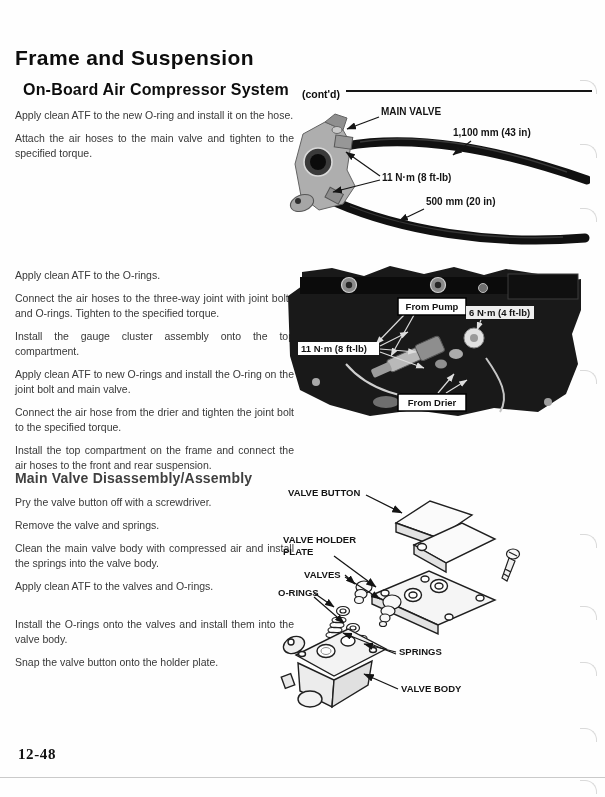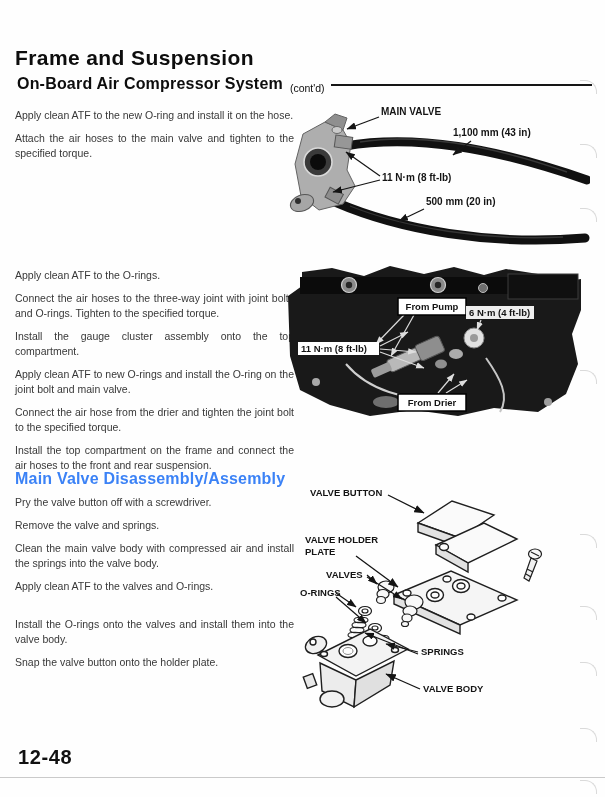--- a/index.html
+++ b/index.html
@@ -4,41 +4,41 @@
 <style>
   html,body { margin:0; padding:0; background:#ffffff; }
   .page {
     position:relative; width:605px; height:797px; overflow:hidden;
     background:#fefefe; font-family:"Liberation Sans", sans-serif; color:#343434;
   }
   
   .header { position:absolute; left:15px; top:46px; right:13px; }
   .header h1 { margin:0 0 3px 0; font-size:21px; font-weight:bold; color:#0d0d0d; letter-spacing:0.4px; }
   .subtitle-row { display:flex; align-items:center; }
-  .subtitle-row h2 { margin:2px; font-size:16px; font-weight:bold; color:#0d0d0d; letter-spacing:0.2px; }
-  .contd { font-size:10.5px; font-weight:normal; color:#0d0d0d; margin-left:5px; white-space:nowrap;margin-top:8px; }
+  .subtitle-row h2 { margin:8px; font-size:16px; font-weight:bold; color:#0d0d0d; letter-spacing:0.2px; }
+  .contd { font-size:10.5px; font-weight:bold; color:#0d0d0d; margin-left:5px; white-space:nowrap;margin-top:8px; }
   .rule { flex:1; height:2.5px; background:#161616; margin-left:6px; margin-top:2px; }
   
   .textcol { position:absolute; left:15px; width:279px; font-size:10.5px; line-height:15px; text-align:justify; color:#383838; }
   .textcol p { margin:0 0 8px 0; }
   #colA { top:108px; }
   #colB { top:268px; }
   #colC { top:471px; }
-  .subhead { font-size:16px; font-weight:bold; color:#3b82f6; margin:0 0 9px 0; letter-spacing:0.2px; }
+  .subhead { font-size:14px; font-weight:bold; color:#404040; margin:0 0 9px 0; letter-spacing:0.2px; }
   .steps p { margin:0 0 8px 0; }
   .steps p:nth-of-type(4) { margin-bottom:23px; }
   .steps p:nth-of-type(6) { margin-bottom:20px; }
   
   .fig { position:absolute; }
   #fig1 { left:285px; top:100px; }
   #fig2 { left:286px; top:262px; }
-  #fig3 { left:298px; top:483px; }
+  #fig3 { left:276px; top:483px; }
   .figtext { font-family:"Liberation Sans", sans-serif; font-weight:bold; fill:#141414; }
   
-  .pageno { position:absolute; left:18px; top:746px; font-size:20px; font-weight:bold; color:#111; letter-spacing:0.6px; }
+  .pageno { position:absolute; left:18px; top:746px; font-size:15px; font-weight:bold; color:#111; letter-spacing:0.6px;font-family:Liberation Serif, serif; }
   .bottom-rule { position:absolute; left:0; top:777px; width:605px; height:1px; background:#bdbdbd; opacity:.8; }
   
   .curl { position:absolute; left:580px; width:16px; height:13px;
           border-top:1.5px solid #dadada; border-right:1.5px solid #dadada;
           border-radius:0 12px 0 0; }
 </style>
 </head>
 <body>
 
 <div class="page">

